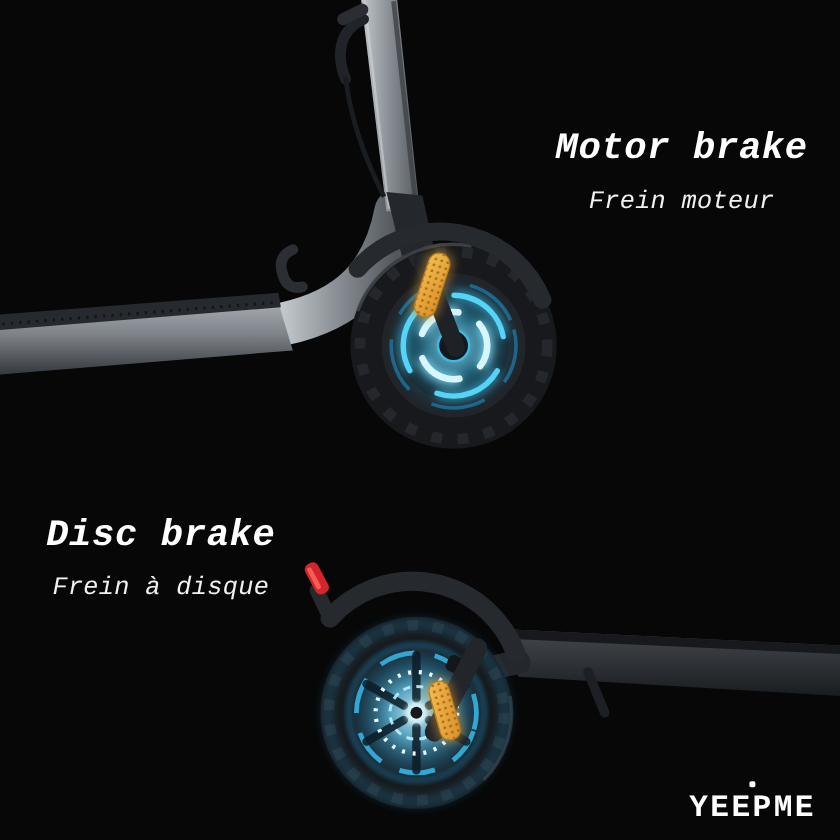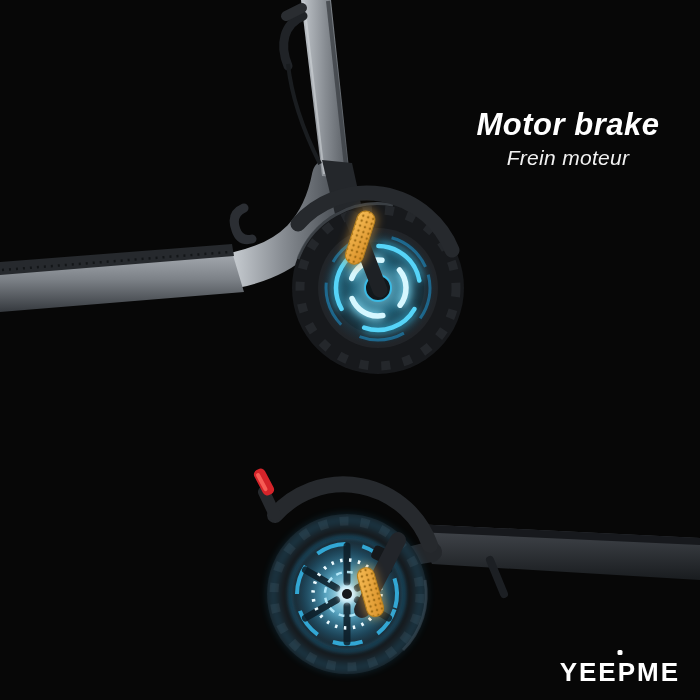--- a/index.html
+++ b/index.html
@@ -2,36 +2,36 @@
 <html><head>
 <meta charset="utf-8">
 <style>
   html, body { margin: 0; padding: 0; background: #000; }
   .canvas {
     position: relative;
     width: 700px;
     height: 700px;
     background: #070707;
     overflow: hidden;
-    font-family: Liberation Sans, sans-serif;
+    font-family: Liberation Mono, monospace;
   }
   .scene { position: absolute; top: 0; left: 0; }
   .annotation { position: absolute; text-align: center; color: #ffffff; z-index: 5; }
   .annotation .title {
     font-style: italic;
     font-weight: 700;
     font-size: 31px;
     letter-spacing: 0.5px;
     line-height: 1.1;
   }
   .annotation .subtitle {
     font-style: italic;
     font-weight: 400;
     font-size: 21px;
-    margin-top: 4px;
+    margin-top: 15px;
     color: #f1f1f1;
     letter-spacing: 0.3px;
   }
   .motor { top: 108px; left: 448px; width: 240px; }
   .disc  { top: 430px; left: 28px;  width: 212px; }
   .logo {
     position: absolute;
     right: 20px;
     bottom: 12px;
     color: #ffffff;
@@ -219,20 +219,24 @@
         <rect x="362" y="567" width="17" height="50" rx="8" fill="none" stroke="#b5801f" stroke-width="1"></rect>
       </g>
     </g>
   </svg>
 
   <div class="annotation motor">
     <div class="title">Motor brake</div>
     <div class="subtitle">Frein moteur</div>
   </div>
 
+  <div class="annotation disc">
+    <div class="title">Disc brake</div>
+    <div class="subtitle">Frein à disque</div>
+  </div>
 
   <div class="logo">
     <span class="logo-inner">
       <span class="logo-dot"></span>
       <span>YEEPME</span>
     </span>
   </div>
 
 </div>
 

